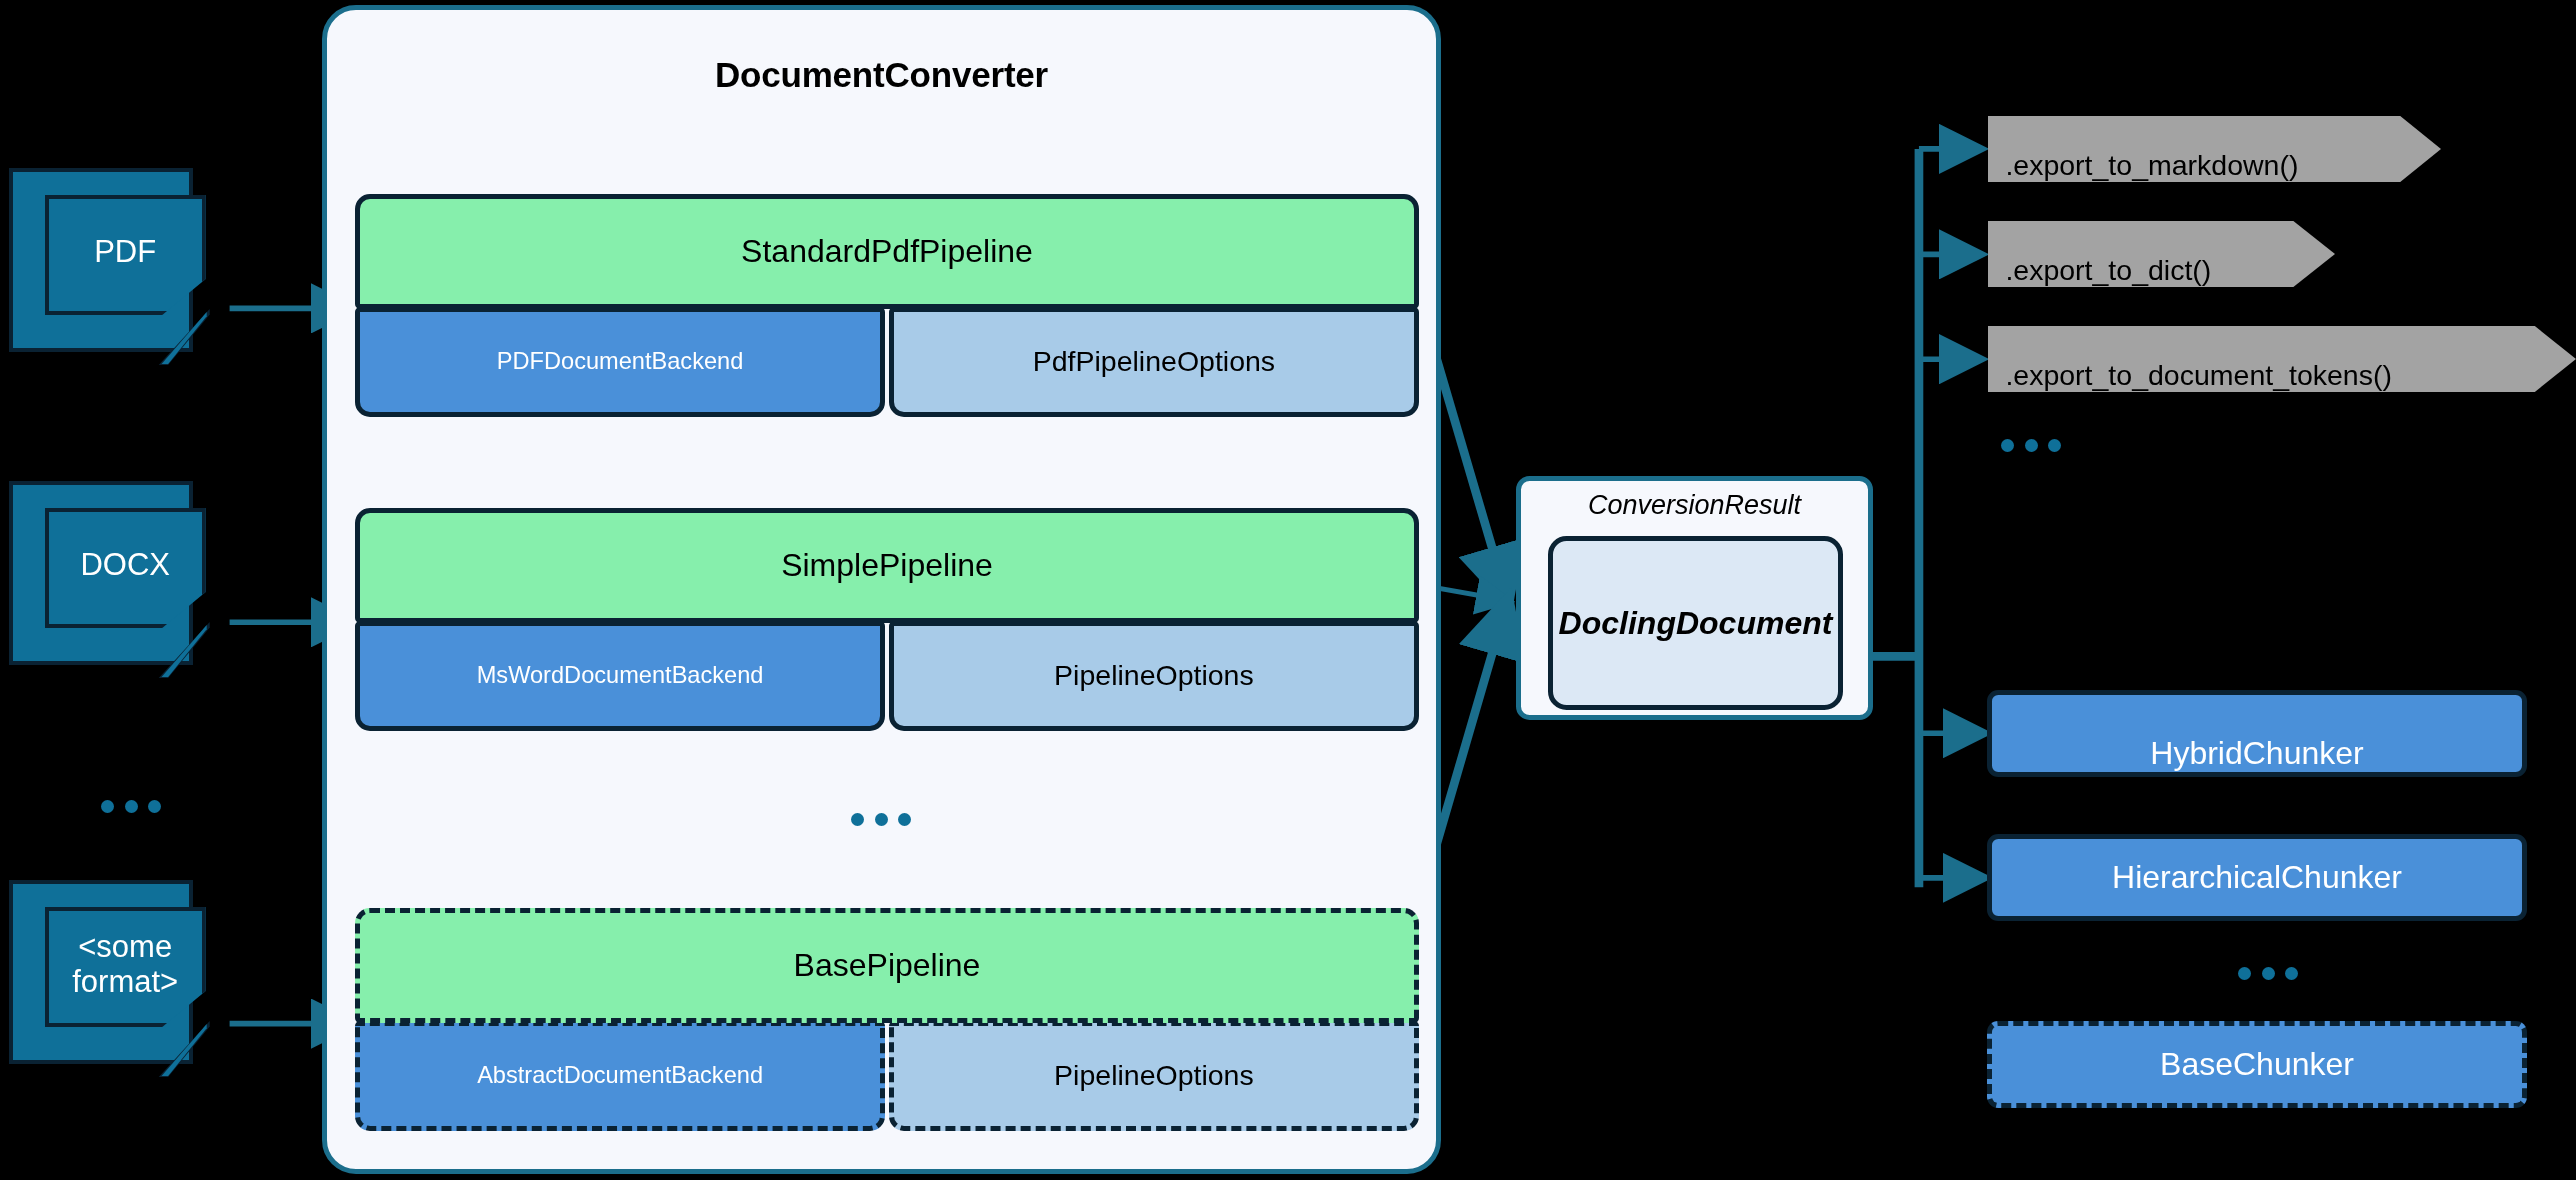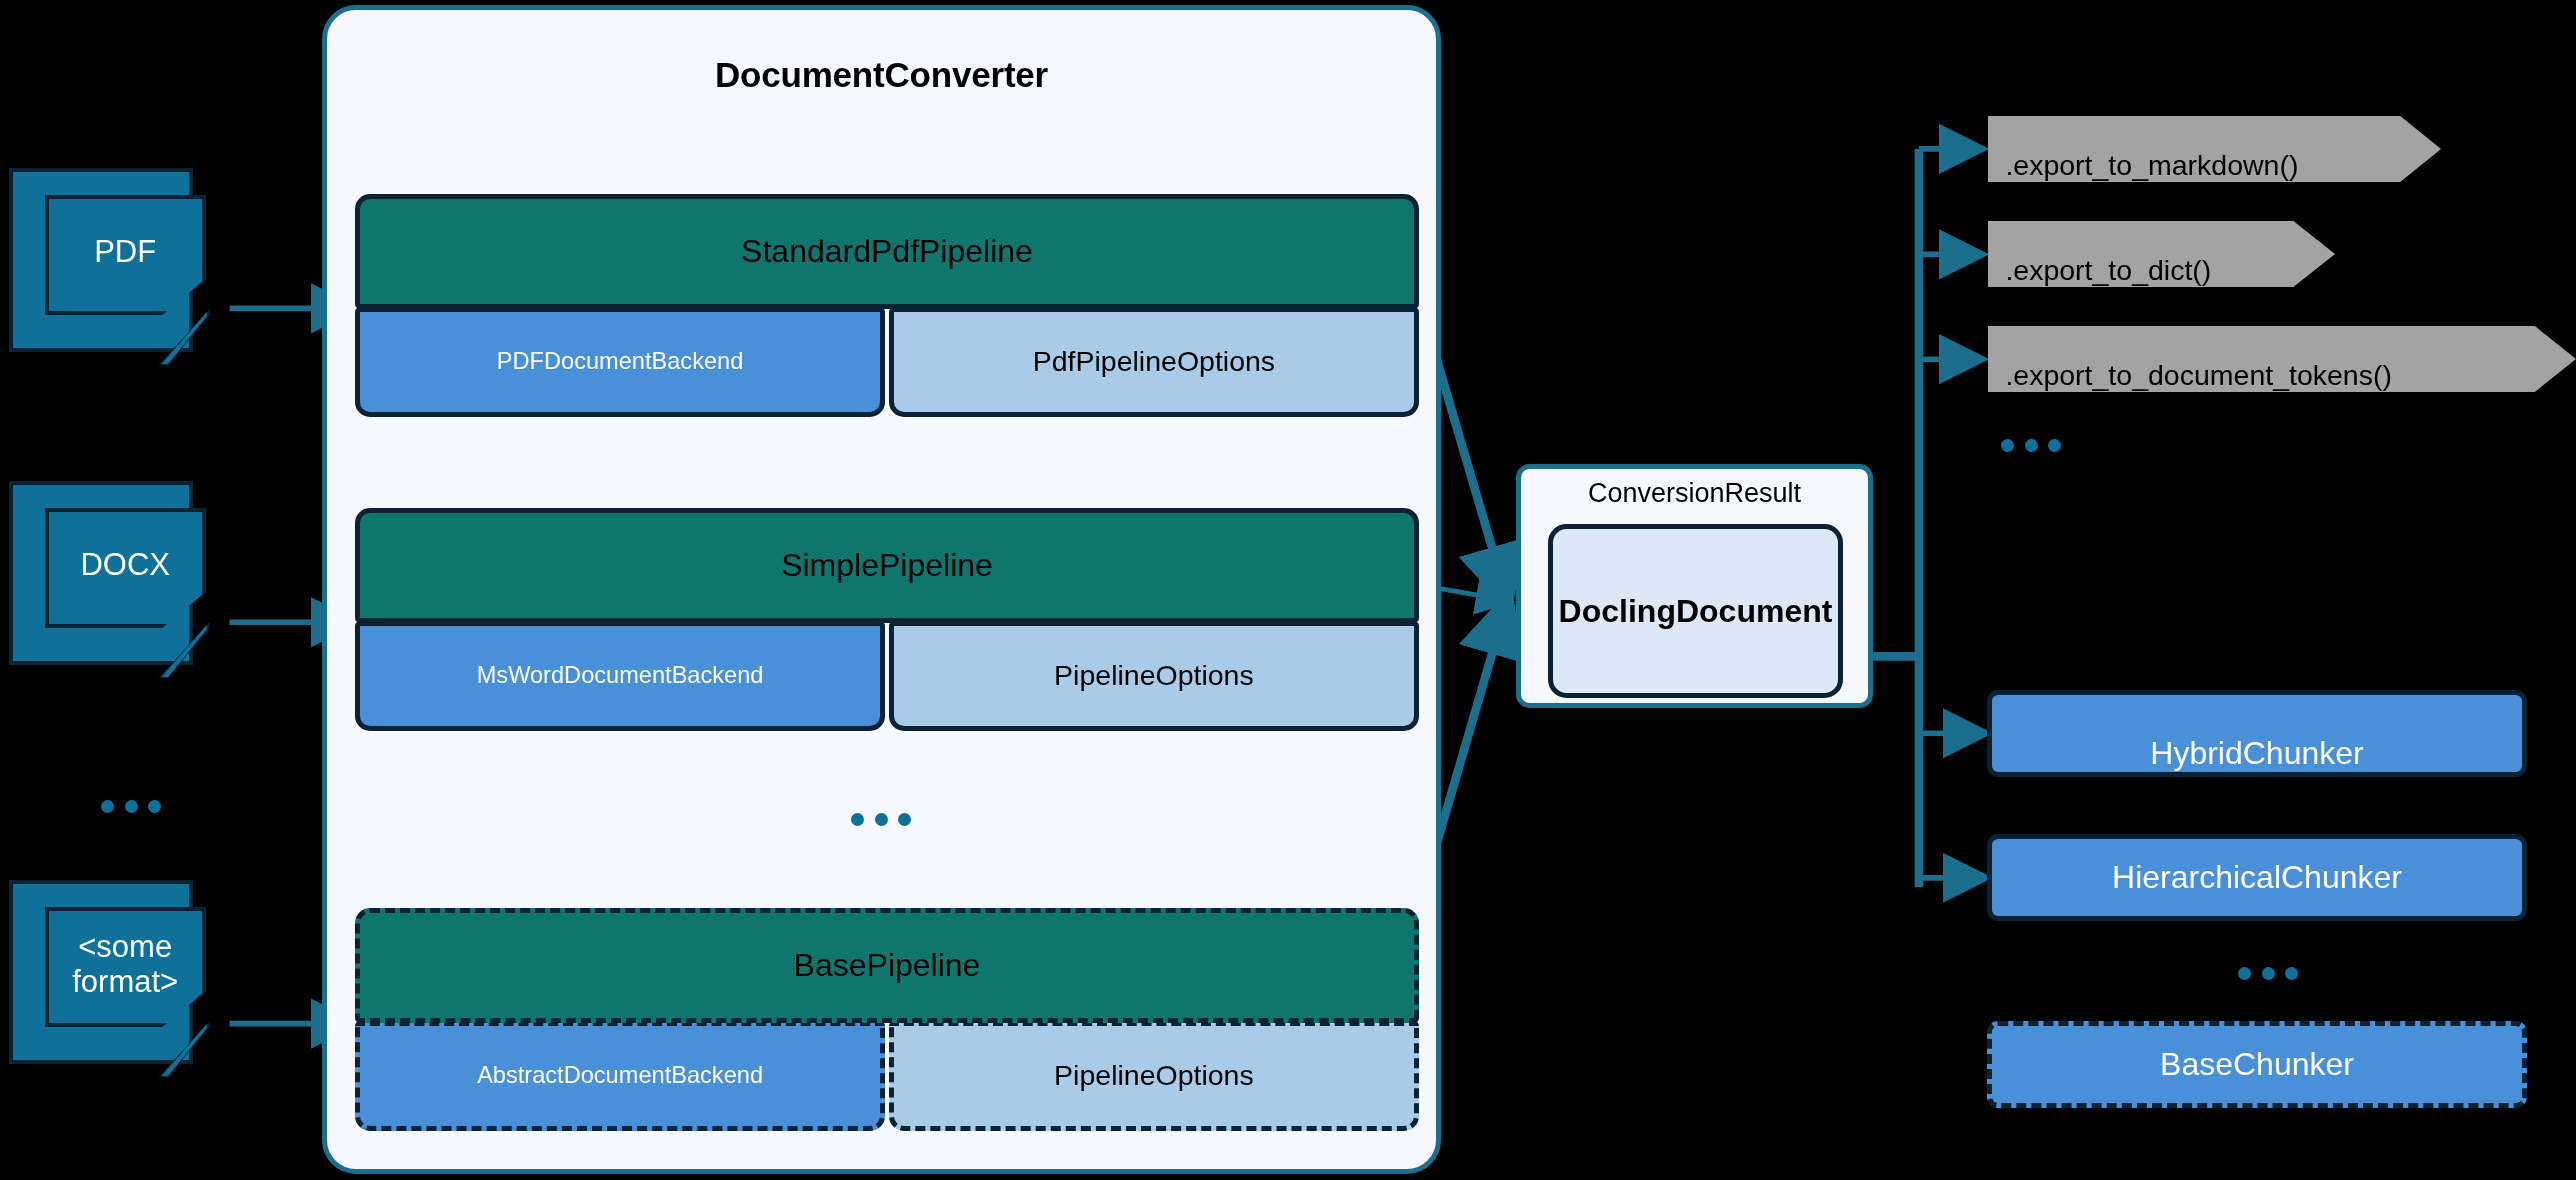--- a/index.html
+++ b/index.html
@@ -74,21 +74,21 @@
     font-weight: bold;
     color: #000000;
     letter-spacing: -0.2px;
     margin-top: 15px;
   }
 
   
   .pipeline-group { position: absolute; left: 28px; width: 1064px; }
   .pipe-header {
     height: 115px;
-    background: #0f766e;
+    background: #86efac;
     border: 5px solid #0a2233;
     border-radius: 15px 15px 5px 5px;
     display: flex; align-items: center; justify-content: center;
     font-size: 32px; color: #000000;
     position: relative; z-index: 2;
   }
   .pipe-row { display: flex; margin-top: -2.5px; position: relative; z-index: 1; }
   .pipe-backend {
     width: 50%;
     height: 110px;
@@ -115,25 +115,26 @@
   .dashed .pipe-backend,
   .dashed .pipe-options { border-style: dashed; }
 
   
   .dots { position: absolute; display: flex; gap: 10.5px; }
   .dots i { display: block; width: 13px; height: 13px; border-radius: 50%; background: #0f7099; }
 
   
   #conversion-result {
     position: absolute;
-    left: 1516px; top: 464px;
+    left: 1516px; top: 476px;
     width: 357px; height: 244px;
     background: #f6f8fd;
     border: 5.6px solid #1b6e8c;
     border-radius: 13.6px;
+    font-style: italic;
   }
   #conversion-result-label {
     position: absolute;
     left: 0; top: 8.7px; width: 100%;
     text-align: center;
     font-size: 27px;
     color: #000000;
   }
   #docling-document {
     position: absolute;

